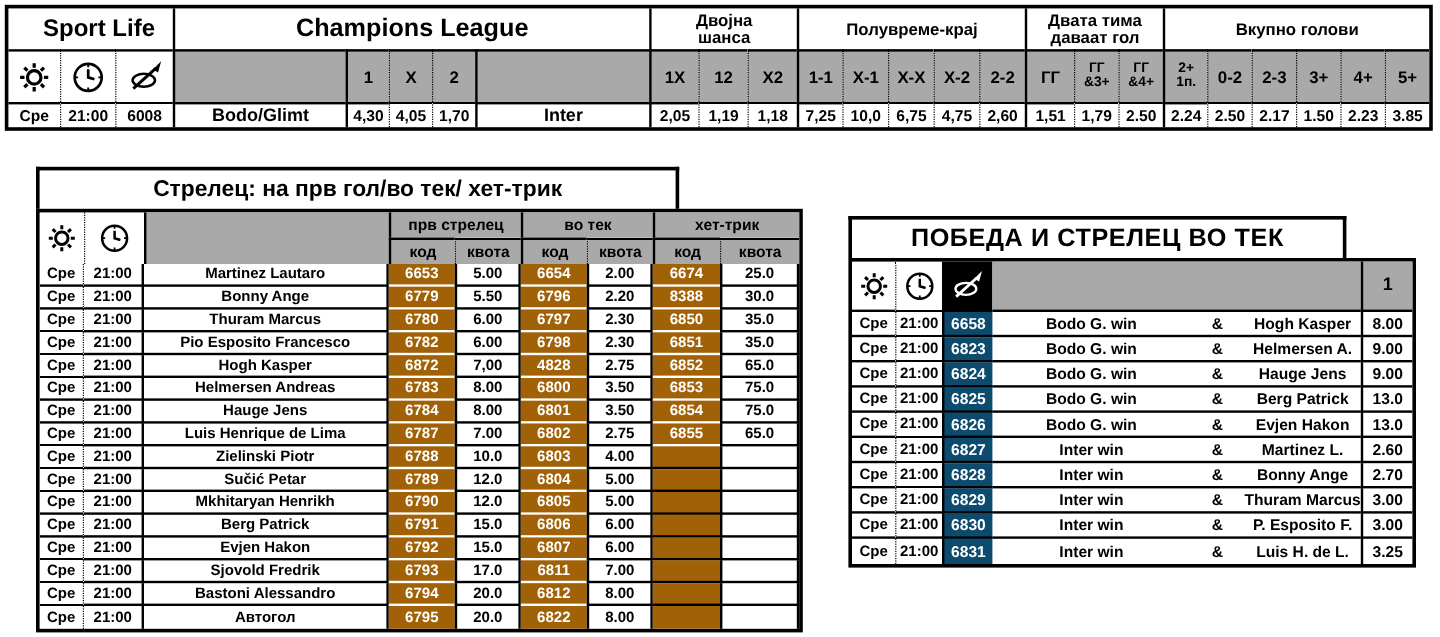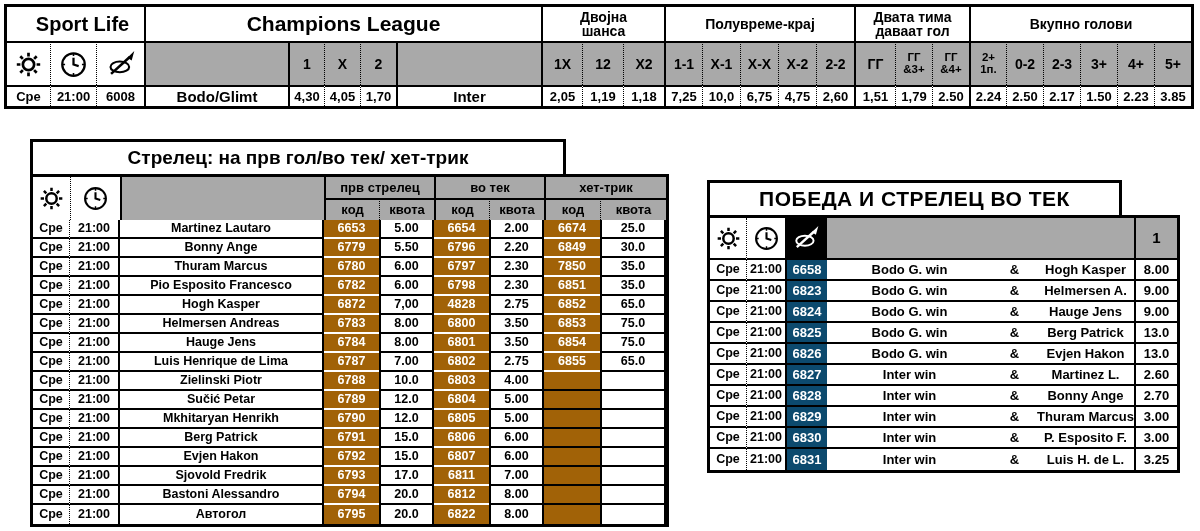--- a/index.html
+++ b/index.html
@@ -240,33 +240,33 @@
   </div>
 
   <div class="s-row">
     <div class="cell day">Сре</div>
     <div class="cell time">21:00</div>
     <div class="cell pname">Bonny Ange</div>
     <div class="cell code">6779</div>
     <div class="cell odds">5.50</div>
     <div class="cell code">6796</div>
     <div class="cell odds">2.20</div>
-    <div class="cell code">6849</div>
+    <div class="cell code">8388</div>
     <div class="cell odds">30.0</div>
   </div>
 
   <div class="s-row">
     <div class="cell day">Сре</div>
     <div class="cell time">21:00</div>
     <div class="cell pname">Thuram Marcus</div>
     <div class="cell code">6780</div>
     <div class="cell odds">6.00</div>
     <div class="cell code">6797</div>
     <div class="cell odds">2.30</div>
-    <div class="cell code">7850</div>
+    <div class="cell code">6850</div>
     <div class="cell odds">35.0</div>
   </div>
 
   <div class="s-row">
     <div class="cell day">Сре</div>
     <div class="cell time">21:00</div>
     <div class="cell pname">Pio Esposito Francesco</div>
     <div class="cell code">6782</div>
     <div class="cell odds">6.00</div>
     <div class="cell code">6798</div>

